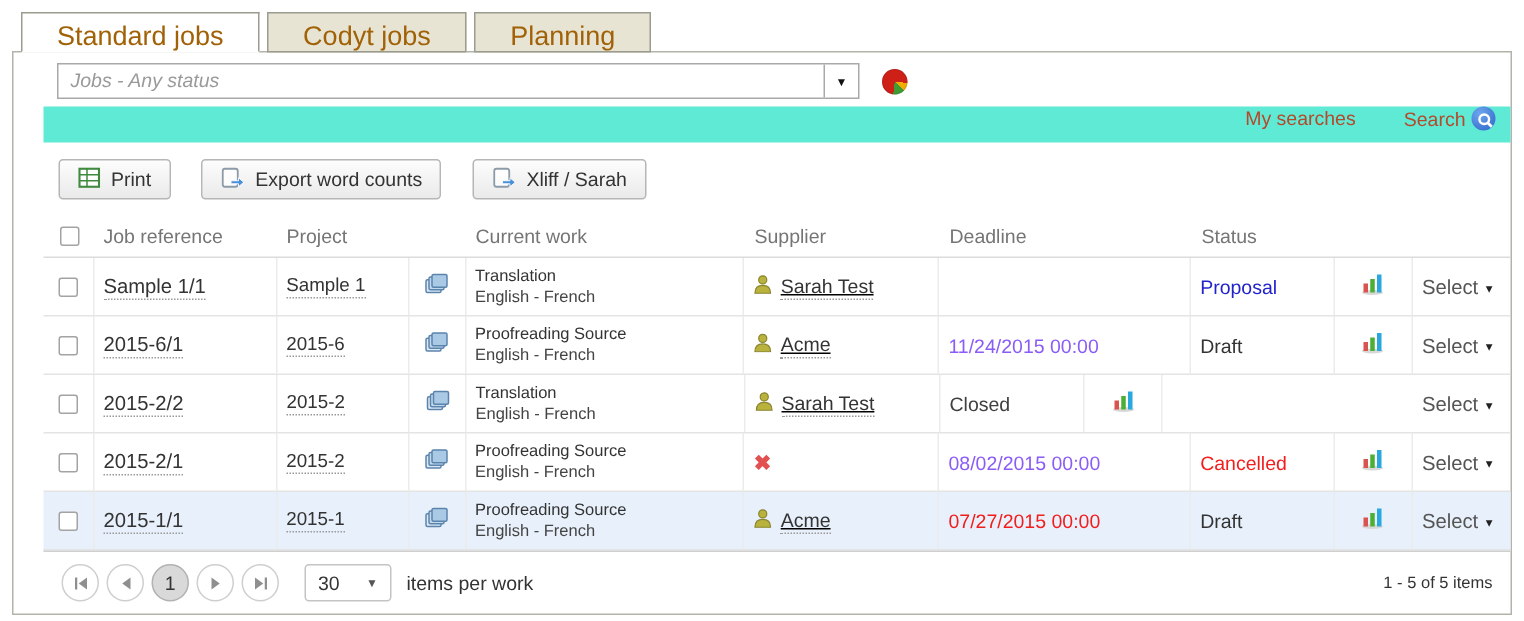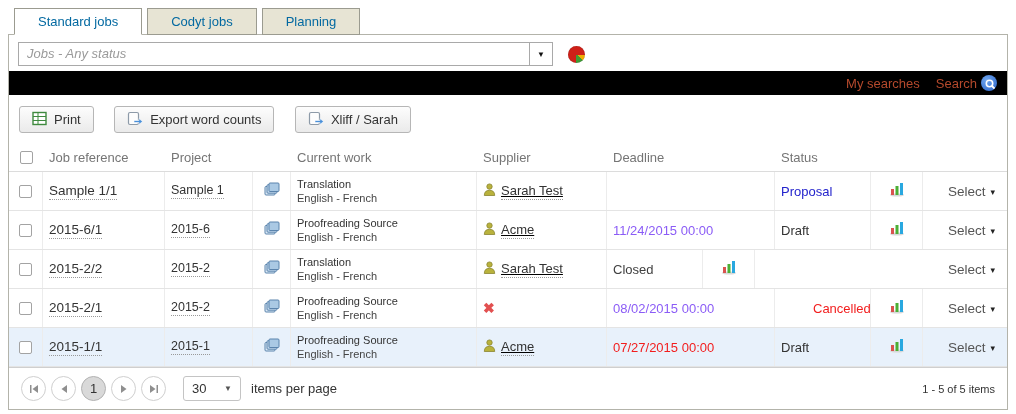--- a/index.html
+++ b/index.html
@@ -1,42 +1,42 @@
 <!DOCTYPE html>
 <html><head>
 <meta charset="utf-8">
 <style>
   * { box-sizing: border-box; margin: 0; padding: 0; }
   html,body { background:#fff; font-family:"Liberation Sans", sans-serif; }
   body { width:1016px; height:414px; padding:8px; }
 
   
   .tabstrip { display:flex; gap:5px; padding-left:6px; position:relative; z-index:2; margin-bottom:-1px; }
-  .tab { height:27px; padding:5px 23px 0; font-size:13px; color:#0369a1;
+  .tab { height:27px; padding:5px 23px 0; font-size:18px; color:#a16207;
          border:1px solid #9b9b90; background:#e7e4d4; cursor:default; }
   .tab.active { background:#fff; border-bottom:1px solid #fff; }
 
   
-  .panel { width:1000px; border:1px solid #b3b3aa; background:#fff; position:relative; z-index:1; }
+  .panel { width:1000px; border:1px solid #b3b3aa; background:#fff; position:relative; z-index:1;padding-left:20px; }
 
   
   .filter-row { padding:7px 9px 5px; }
   .combobox { width:535px; height:24px; display:flex; border:1px solid #a9a9a9; background:#fff; }
   .combobox .combo-text { flex:1; font-size:13px; font-style:italic; color:#9a9a9a;
                           line-height:22px; padding-left:8px; overflow:hidden; white-space:nowrap; }
   .combobox .combo-arrow { width:23px; border-left:1px solid #a9a9a9; display:flex;
                            align-items:center; justify-content:center; font-size:8px; color:#111; }
   .filter-flex { display:flex; align-items:center; }
   .pie-icon { width:17px; height:17px; border-radius:50%; margin-left:15px;
               background:conic-gradient(#cf2018 0 95deg, #f0ad00 95deg 132deg, #3f9c35 132deg 187deg, #cf2018 187deg 360deg);
               box-shadow:inset 0 0 1px rgba(0,0,0,.4); }
 
   
-  .searches-bar { height:24px; background:#000000; display:flex; align-items:center;
-                  justify-content:flex-end; gap:16px; padding-right:10px; }
+  .searches-bar { height:24px; background:#5eead4; display:flex; align-items:flex-start;
+                  justify-content:flex-end; gap:32px; padding-right:10px; }
   .searches-bar a { font-size:13px; color:#b4492c; text-decoration:none; display:flex; align-items:center; gap:4px; }
   .search-circle { width:16px; height:16px; border-radius:50%;
                    background:radial-gradient(circle at 35% 30%, #6fa6ef, #2a63c8); display:flex;
                    align-items:center; justify-content:center; }
 
   
   .toolbar { padding:11px 10px 10px; }
   .tbtn { display:inline-flex; align-items:center; gap:7px; height:27px; padding:0 12px;
           border:1px solid #b6b6b6; border-radius:3px; font-size:13px; color:#333;
           background:linear-gradient(#fdfdfd,#eaeaea); margin-right:16px; cursor:pointer; }
@@ -372,21 +372,21 @@
       <span class="work-langs">English - French</span>
     </div>
       </div>
     <div class="cell c-supplier">
         <span class="x-icon">✖</span>
       </div>
     <div class="cell c-deadline">
         <span class="deadline-text">08/02/2015 00:00</span>
       </div>
     <div class="cell c-status">
-        <span class="status-text" style="color: rgb(242, 29, 29); margin-left: 32px;">Cancelled</span>
+        <span class="status-text" style="color: rgb(242, 29, 29);">Cancelled</span>
       </div>
     <div class="cell c-chart">
         <span><svg width="16" height="16" viewBox="0 0 16 16">
             <use href="#icon-bars"></use>
           </svg></span>
       </div>
     <div class="cell c-select">
         <span class="select-link">
       <span>Select</span>
       <span class="select-caret">▾</span>
@@ -462,18 +462,18 @@
     <div class="pgbtn">
       <svg width="10" height="10" viewBox="0 0 10 10">
           <use href="#icon-pglast"></use>
         </svg>
       </div>
 
     <div class="size-select">
       <span class="size-value">30</span>
       <span class="size-caret">▼</span>
     </div>
-    <span class="ipp-label">items per page</span>
+    <span class="ipp-label">items per work</span>
 
     <span class="summary">1 - 5 of 5 items</span>
   </div>
 
 </div>
 
 </body></html>

